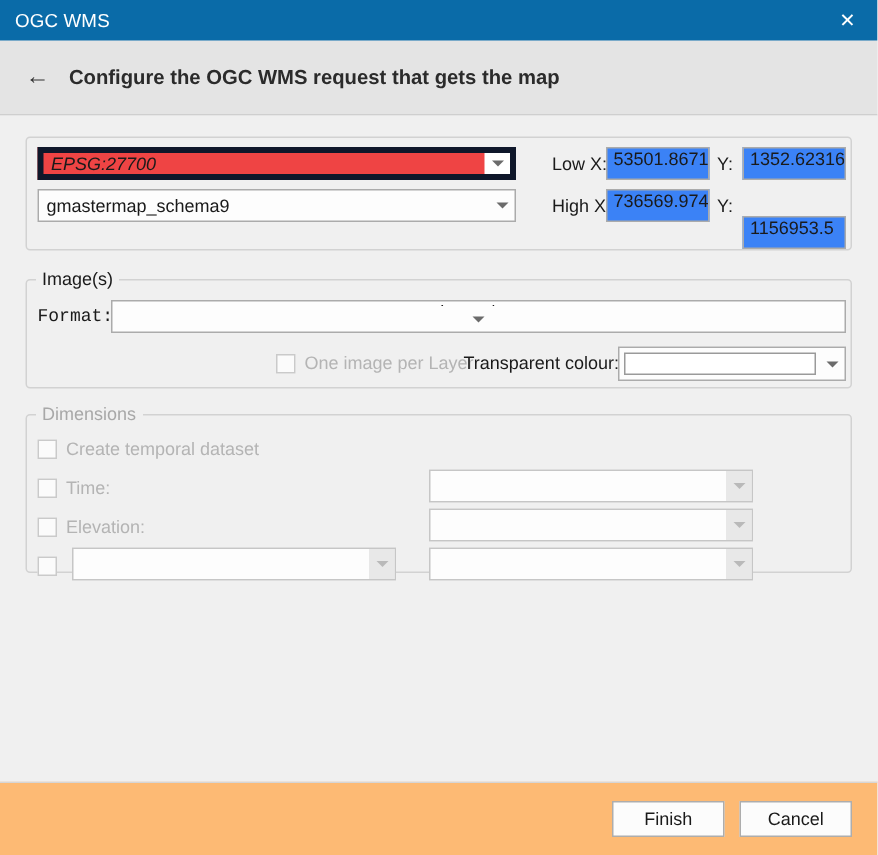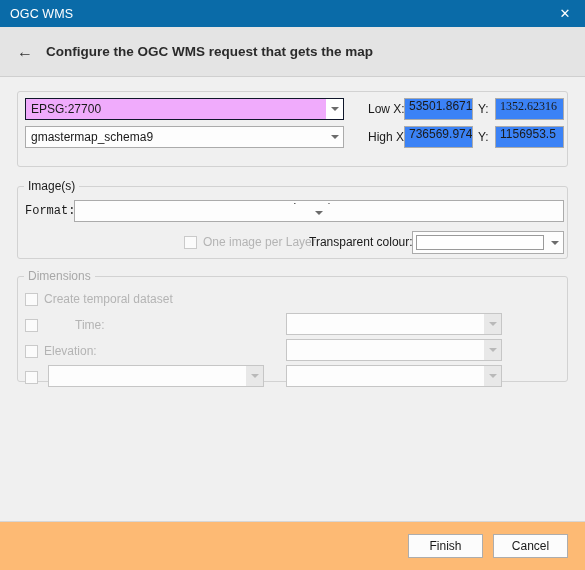--- a/index.html
+++ b/index.html
@@ -131,22 +131,23 @@
   }
   .combo .arrow i {
     display: block;
     width: 0; height: 0;
     border-left: 4px solid transparent;
     border-right: 4px solid transparent;
     border-top: 4px solid #6b6b6b;
   }
 
   .combo.selected {
-    background: #f0abfc;
-    border: 1px solid #0f172a;
+    background: #ef4444;
+    border: 4px solid #0f172a;
+    font-style: italic;
   }
   .combo.selected .arrow { background: #ffffff; }
 
   .combo.disabled {
     background: #fdfdfd;
     border: 1px solid #c6c6c6;
   }
   .combo.disabled .arrow { background: #e8e8e8; }
   .combo.disabled .arrow i { border-top-color: #b9b9b9; }
 
@@ -270,30 +271,30 @@
           <div class="arrow">
               <i></i>
             </div>
         </div>
 
         <div class="lbl" style="left:350px; top:6px;">Low X:</div>
         <div class="textfield" style="left:386px; top:6px; width:69px;">
           <span>53501.8671</span>
         </div>
         <div class="lbl" style="left:460px; top:6px;">Y:</div>
-        <div class="textfield" style="left:477px; top:6px; width:69px;font-family:Liberation Serif, serif;">
+        <div class="textfield" style="left:477px; top:6px; width:69px;">
           <span>1352.62316</span>
         </div>
 
         <div class="lbl" style="left:350px; top:34px;">High X:</div>
         <div class="textfield" style="left:386px; top:34px; width:69px;">
           <span>736569.974</span>
         </div>
         <div class="lbl" style="left:460px; top:34px;">Y:</div>
-        <div class="textfield" style="left:477px; top:34px; width:69px;">
+        <div class="textfield" style="left:477px; top:52px; width:69px;">
           <span>1156953.5</span>
         </div>
       </div>
     </fieldset>
 
     <fieldset class="group" id="group-img">
       <legend>Image(s)</legend>
       <div class="inner">
         <div class="lbl" style="left:7px; top:7px;font-family:Liberation Mono, monospace;">Format:</div>
         <div class="combo" style="left:56px; top:7px; width:490px;flex-direction:column;">
@@ -320,21 +321,21 @@
     </fieldset>
 
     <fieldset class="group disabled" id="group-dim">
       <legend>Dimensions</legend>
       <div class="inner">
         <div class="cbwrap dis" style="left:7px; top:7px;">
           <span class="cbox off"></span>
           <span class="cblabel">Create temporal dataset</span>
         </div>
 
-        <div class="cbwrap dis" style="left:7px; top:33px;gap:31px;">
+        <div class="cbwrap dis" style="left:7px; top:33px;">
           <span class="cbox off"></span>
           <span class="cblabel">Time:</span>
         </div>
         <div class="combo disabled" style="left:268px; top:30px; width:216px;">
           <div class="val"></div>
           <div class="arrow">
               <i></i>
             </div>
         </div>
 

